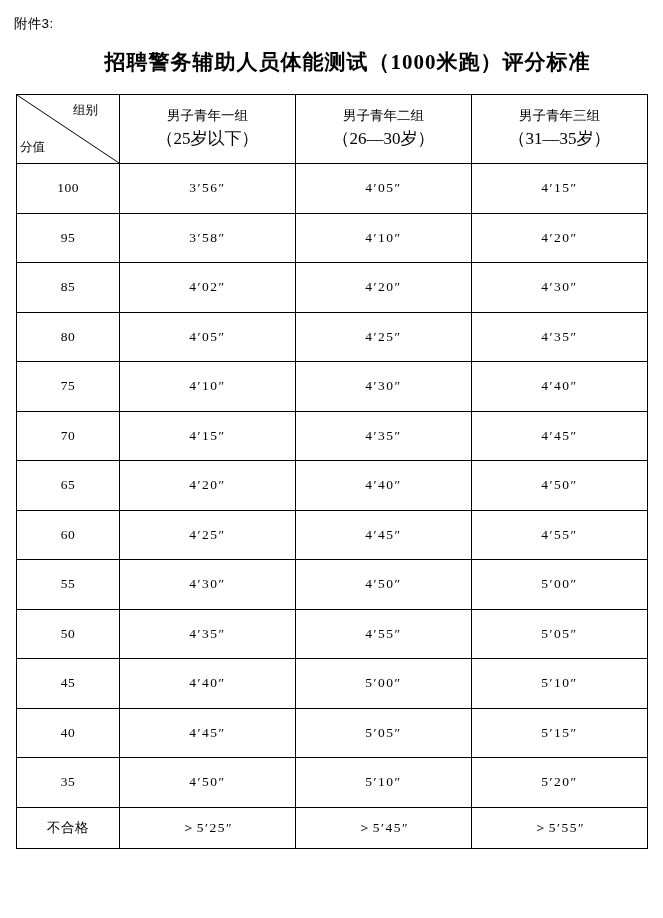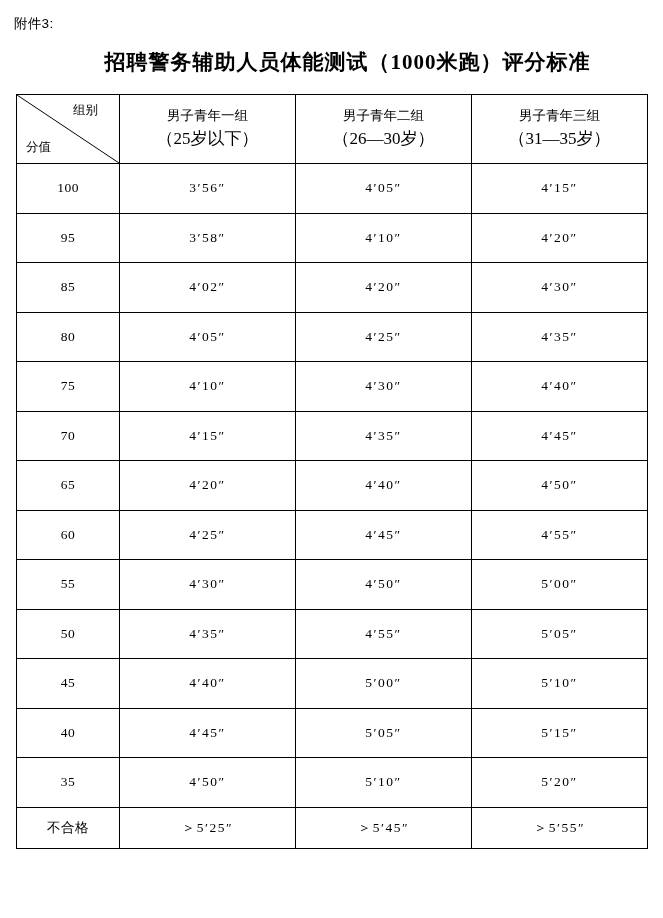--- a/index.html
+++ b/index.html
@@ -78,21 +78,21 @@
     pointer-events: none;
   }
   td.corner .grp {
     position: absolute;
     right: 21px;
     top: 7px;
     font-size: 12.5px;
   }
   td.corner .val {
     position: absolute;
-    left: 9px;
+    left: 3px;
     bottom: 7px;
     font-size: 12.5px;
   }
   .hdr-main {
     display: block;
     line-height: 1.5;
     font-size: 13.5px;
   }
   .hdr-sub {
     display: block;

